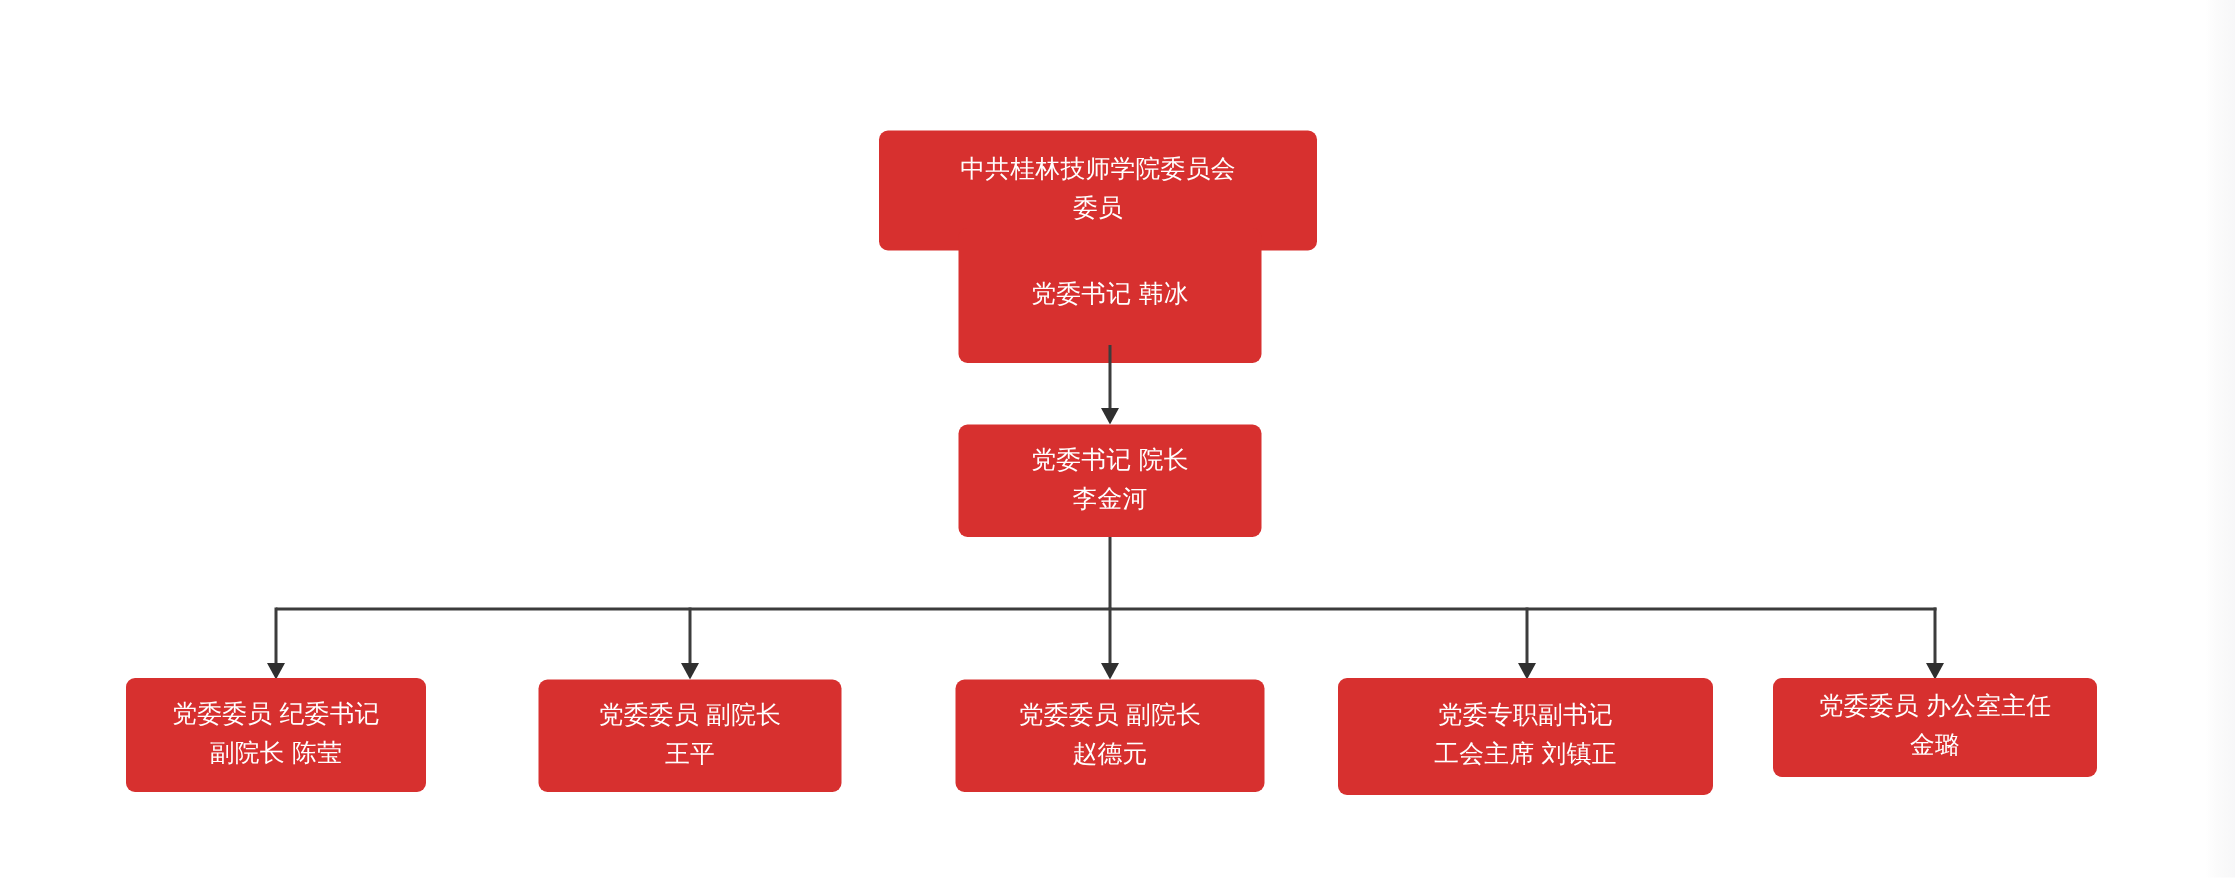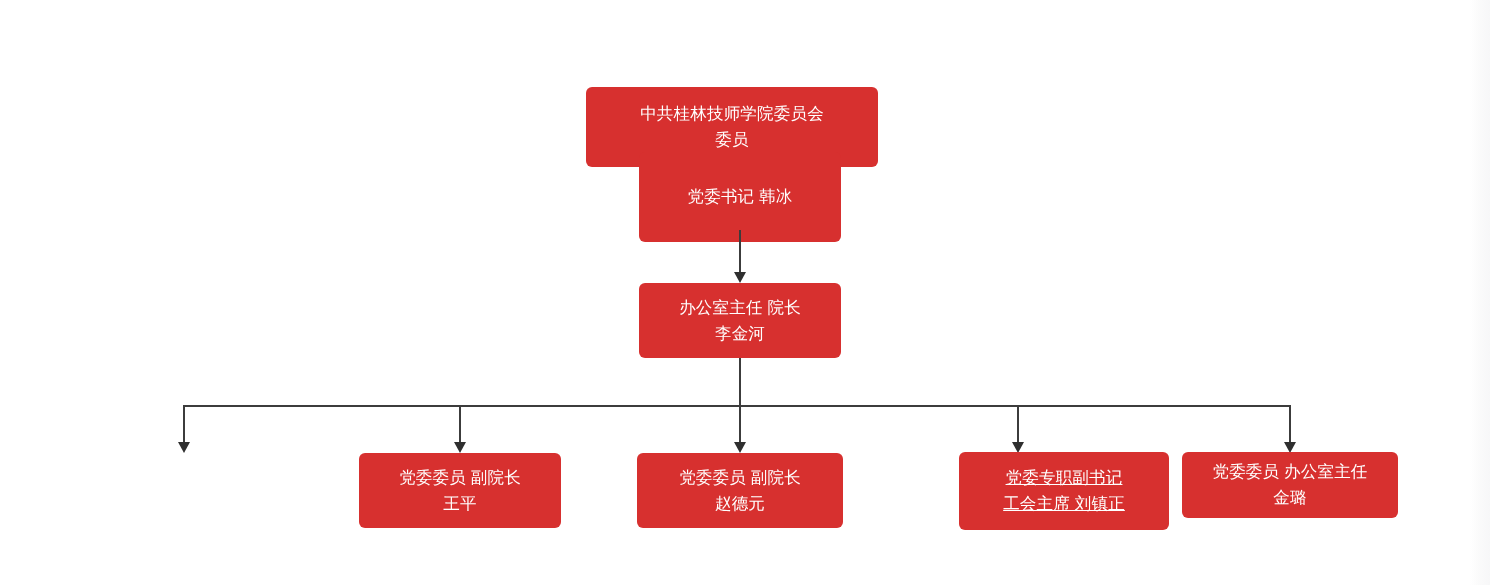--- a/index.html
+++ b/index.html
@@ -86,21 +86,21 @@
   </div>
 
   <div class="node" style="left:639px; top:152px; width:202px; height:90px;">
     <span class="node-label">党委书记  韩冰</span>
   </div>
 
   <div class="conn-v" style="left:739px; top:230px; height:46px;"></div>
   <div class="arrow-head" style="left:734px; top:272px;"></div>
 
   <div class="node" style="left:639px; top:283px; width:202px; height:75px;">
-    <span class="node-label">办公室主任  院长
+    <span class="node-label">党委书记  院长
 李金河</span>
   </div>
 
   <div class="conn-v" style="left:739px; top:358px; height:48px;"></div>
 
   <div class="conn-h" style="left:184px; top:405px; width:1107px;"></div>
 
   <div class="conn-v" style="left:183px; top:405px; height:42px;"></div>
   <div class="arrow-head" style="left:178px; top:442px;"></div>
 
@@ -109,32 +109,36 @@
 
   <div class="conn-v" style="left:739px; top:405px; height:42px;"></div>
   <div class="arrow-head" style="left:734px; top:442px;"></div>
 
   <div class="conn-v" style="left:1017px; top:405px; height:42px;"></div>
   <div class="arrow-head" style="left:1012px; top:442px;"></div>
 
   <div class="conn-v" style="left:1289px; top:405px; height:42px;"></div>
   <div class="arrow-head" style="left:1284px; top:442px;"></div>
 
+  <div class="node" style="left:84px; top:452px; width:200px; height:76px;">
+    <span class="node-label">党委委员 纪委书记
+副院长  陈莹</span>
+  </div>
 
   <div class="node" style="left:359px; top:453px; width:202px; height:75px;">
     <span class="node-label">党委委员 副院长
 王平</span>
   </div>
 
   <div class="node" style="left:637px; top:453px; width:206px; height:75px;">
     <span class="node-label">党委委员 副院长
 赵德元</span>
   </div>
 
-  <div class="node" style="left:959px; top:452px; width:210px; height:78px;text-decoration:underline;">
+  <div class="node" style="left:892px; top:452px; width:250px; height:78px;">
     <span class="node-label">党委专职副书记
 工会主席   刘镇正</span>
   </div>
 
   <div class="node" style="left:1182px; top:452px; width:216px; height:66px;">
     <span class="node-label">党委委员 办公室主任
 金璐</span>
   </div>
 
   <div class="page-edge"></div>

